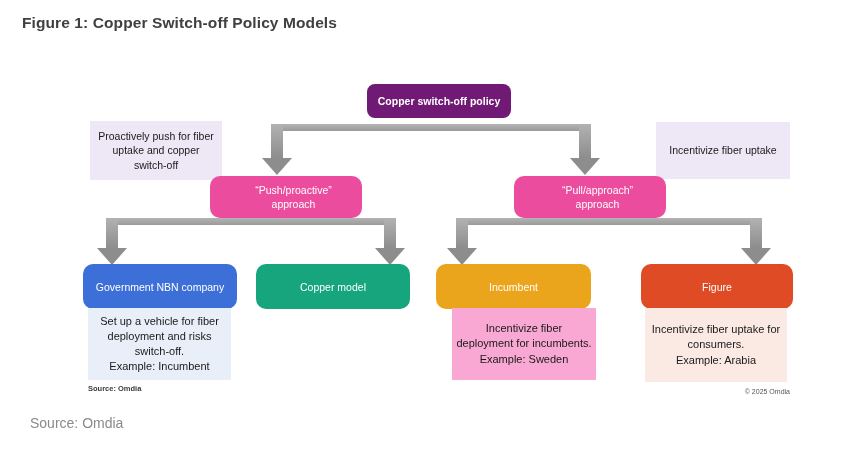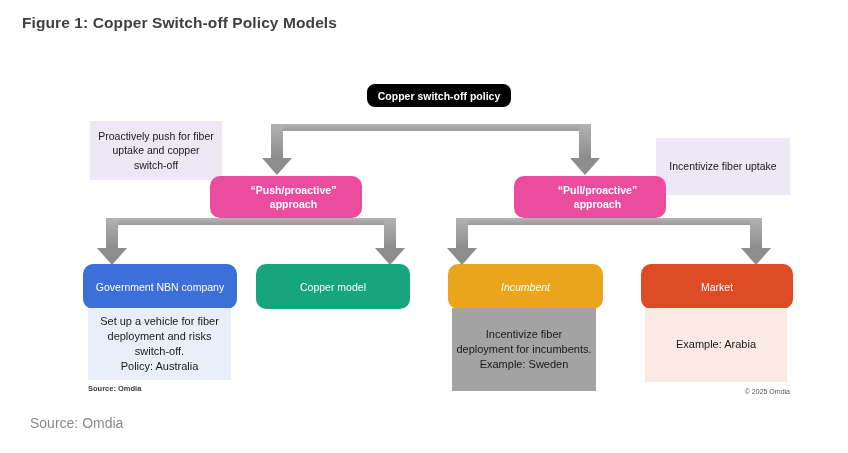--- a/index.html
+++ b/index.html
@@ -9,48 +9,48 @@
   }
   .title{
     position:absolute;left:22px;top:14px;margin:0;
     font-size:15.5px;font-weight:bold;color:#404040;letter-spacing:0.1px;
   }
   
   .node{
     position:absolute;display:flex;flex-direction:column;align-items:center;justify-content:center;
     text-align:center;color:#ffffff;box-sizing:border-box;
   }
-  .n-root{left:367px;top:84px;width:144px;height:23px;border-radius:8px;background:#000000;
+  .n-root{left:367px;top:84px;width:144px;height:34px;border-radius:8px;background:#701a75;
     font-size:10.5px;font-weight:bold;}
   .branch{width:152px;height:42px;border-radius:10px;background:#EC4C9E;
-    font-size:10.5px;line-height:1.35;font-weight:700;padding-left:15px;}
+    font-size:10.5px;line-height:1.35;font-weight:400;padding-left:15px;}
   .branch-push{left:210px;top:176px;position:absolute;}
   .branch-pull{left:514px;top:176px;position:absolute;}
   .leaf{height:45px;top:264px;border-radius:10px;font-size:10.5px;font-weight:400;}
   .leaf-1{left:83px;width:154px;background:#3C6FD7;}
   .leaf-2{left:256px;width:154px;background:#16A57C;}
-  .leaf-3{left:448px;width:155px;background:#EBA51D;font-style:italic;}
+  .leaf-3{left:436px;width:155px;background:#EBA51D;}
   .leaf-4{left:641px;width:152px;background:#DF4B25;}
   
   .note{
     position:absolute;background:#EDE7F6;color:#1a1a1a;
     display:flex;align-items:center;justify-content:center;text-align:center;
     font-size:10.5px;line-height:1.35;box-sizing:border-box;padding:21px 8px;
   }
   .note-l{left:90px;top:121px;width:132px;height:59px;}
-  .note-r{left:656px;top:122px;width:134px;height:57px;margin-top:16px;}
+  .note-r{left:656px;top:122px;width:134px;height:57px;}
   
   .desc{
     position:absolute;top:308px;color:#1a1a1a;
     display:flex;flex-direction:column;align-items:center;justify-content:center;
     text-align:center;font-size:11px;line-height:1.38;box-sizing:border-box;padding:3px 4px;
   }
   .desc-1{left:88px;width:143px;height:72px;background:#E9EFF9;}
   .desc-2{left:260px;width:146px;height:70px;background:#E2F5ED;}
-  .desc-3{left:452px;width:144px;height:83px;background:#a3a3a3;}
+  .desc-3{left:452px;width:144px;height:72px;background:#f9a8d4;}
   .desc-4{left:645px;width:142px;height:74px;background:#FBE9E3;}
   
   .bar{position:absolute;height:7px;background:linear-gradient(to bottom,#b4b4b4,#9a9a9a);}
   .bar-l1{left:271px;top:124px;width:320px;}
   .bar-l2a{left:106px;top:218px;width:290px;}
   .bar-l2b{left:456px;top:218px;width:306px;}
   .shaft{position:absolute;width:12px;background:linear-gradient(to bottom,#b2b2b2,#8d8d8d);}
   .sh-1{left:271px;top:124px;height:34px;}
   .sh-2{left:579px;top:124px;height:34px;}
   .sh-3{left:106px;top:218px;height:30px;}
@@ -101,38 +101,39 @@
   <div class="node n-root">Copper switch-off policy</div>
 
   <div class="note note-l">Proactively push for fiber uptake and copper switch-off</div>
   <div class="note note-r">Incentivize fiber uptake</div>
 
   <div class="node branch branch-push">
     <span>“Push/proactive”</span>
     <span>approach</span>
   </div>
   <div class="node branch branch-pull">
-    <span>“Pull/proactive”</span>
+    <span>“Pull/approach”</span>
     <span>approach</span>
   </div>
 
   <div class="node leaf leaf-1">Government NBN company</div>
   <div class="node leaf leaf-2">Copper model</div>
   <div class="node leaf leaf-3">Incumbent</div>
-  <div class="node leaf leaf-4">Market</div>
+  <div class="node leaf leaf-4">Figure</div>
 
   <div class="desc desc-1">
     <div>Set up a vehicle for fiber deployment and risks switch-off.</div>
-    <div>Policy: Australia</div>
+    <div>Example: Incumbent</div>
   </div>
   <div class="desc desc-3">
     <div>Incentivize fiber deployment for incumbents.</div>
     <div>Example: Sweden</div>
   </div>
   <div class="desc desc-4">
+    <div>Incentivize fiber uptake for consumers.</div>
     <div>Example: Arabia</div>
   </div>
 
   <div class="src-small">Source: Omdia</div>
   <div class="copyright">© 2025 Omdia</div>
   <div class="src-big">Source: Omdia</div>
 
 </div>
 
 </body></html>

